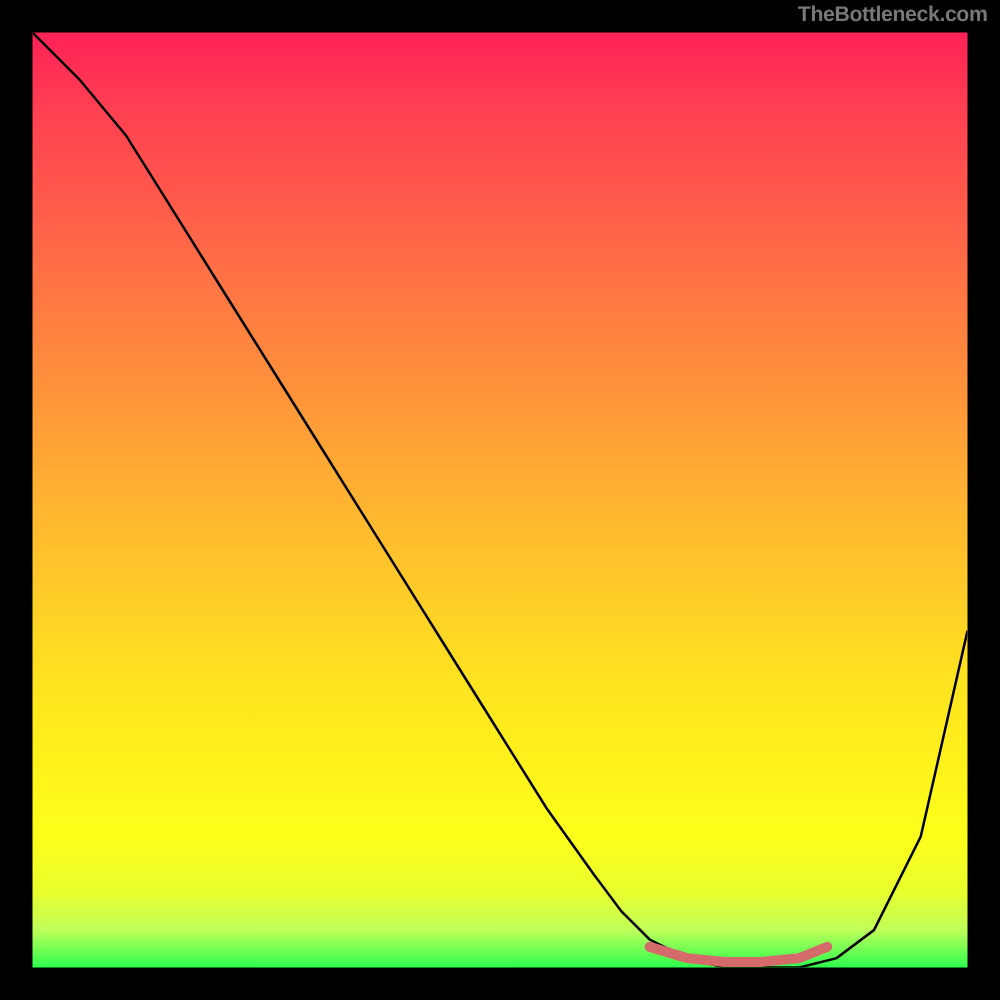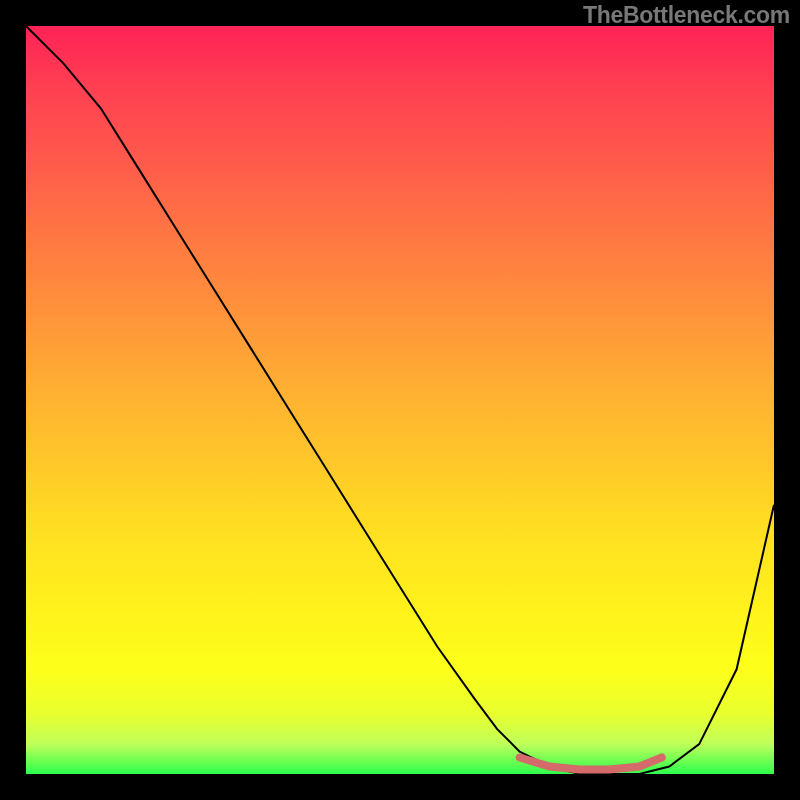--- a/index.html
+++ b/index.html
@@ -9,21 +9,21 @@
     height: 800px;
     background: #000;
     position: relative;
     font-family: Arial, sans-serif;
   }
   .attribution {
     position: absolute;
     top: 2px;
     right: 10px;
     color: #787878;
-    font-size: 23px;
+    font-size: 17px;
     font-weight: bold;
     letter-spacing: -0.3px;
   }
   .plot-area {
     position: absolute;
     left: 26px;
     top: 26px;
     width: 748px;
     height: 748px;
     background: linear-gradient(to bottom,

